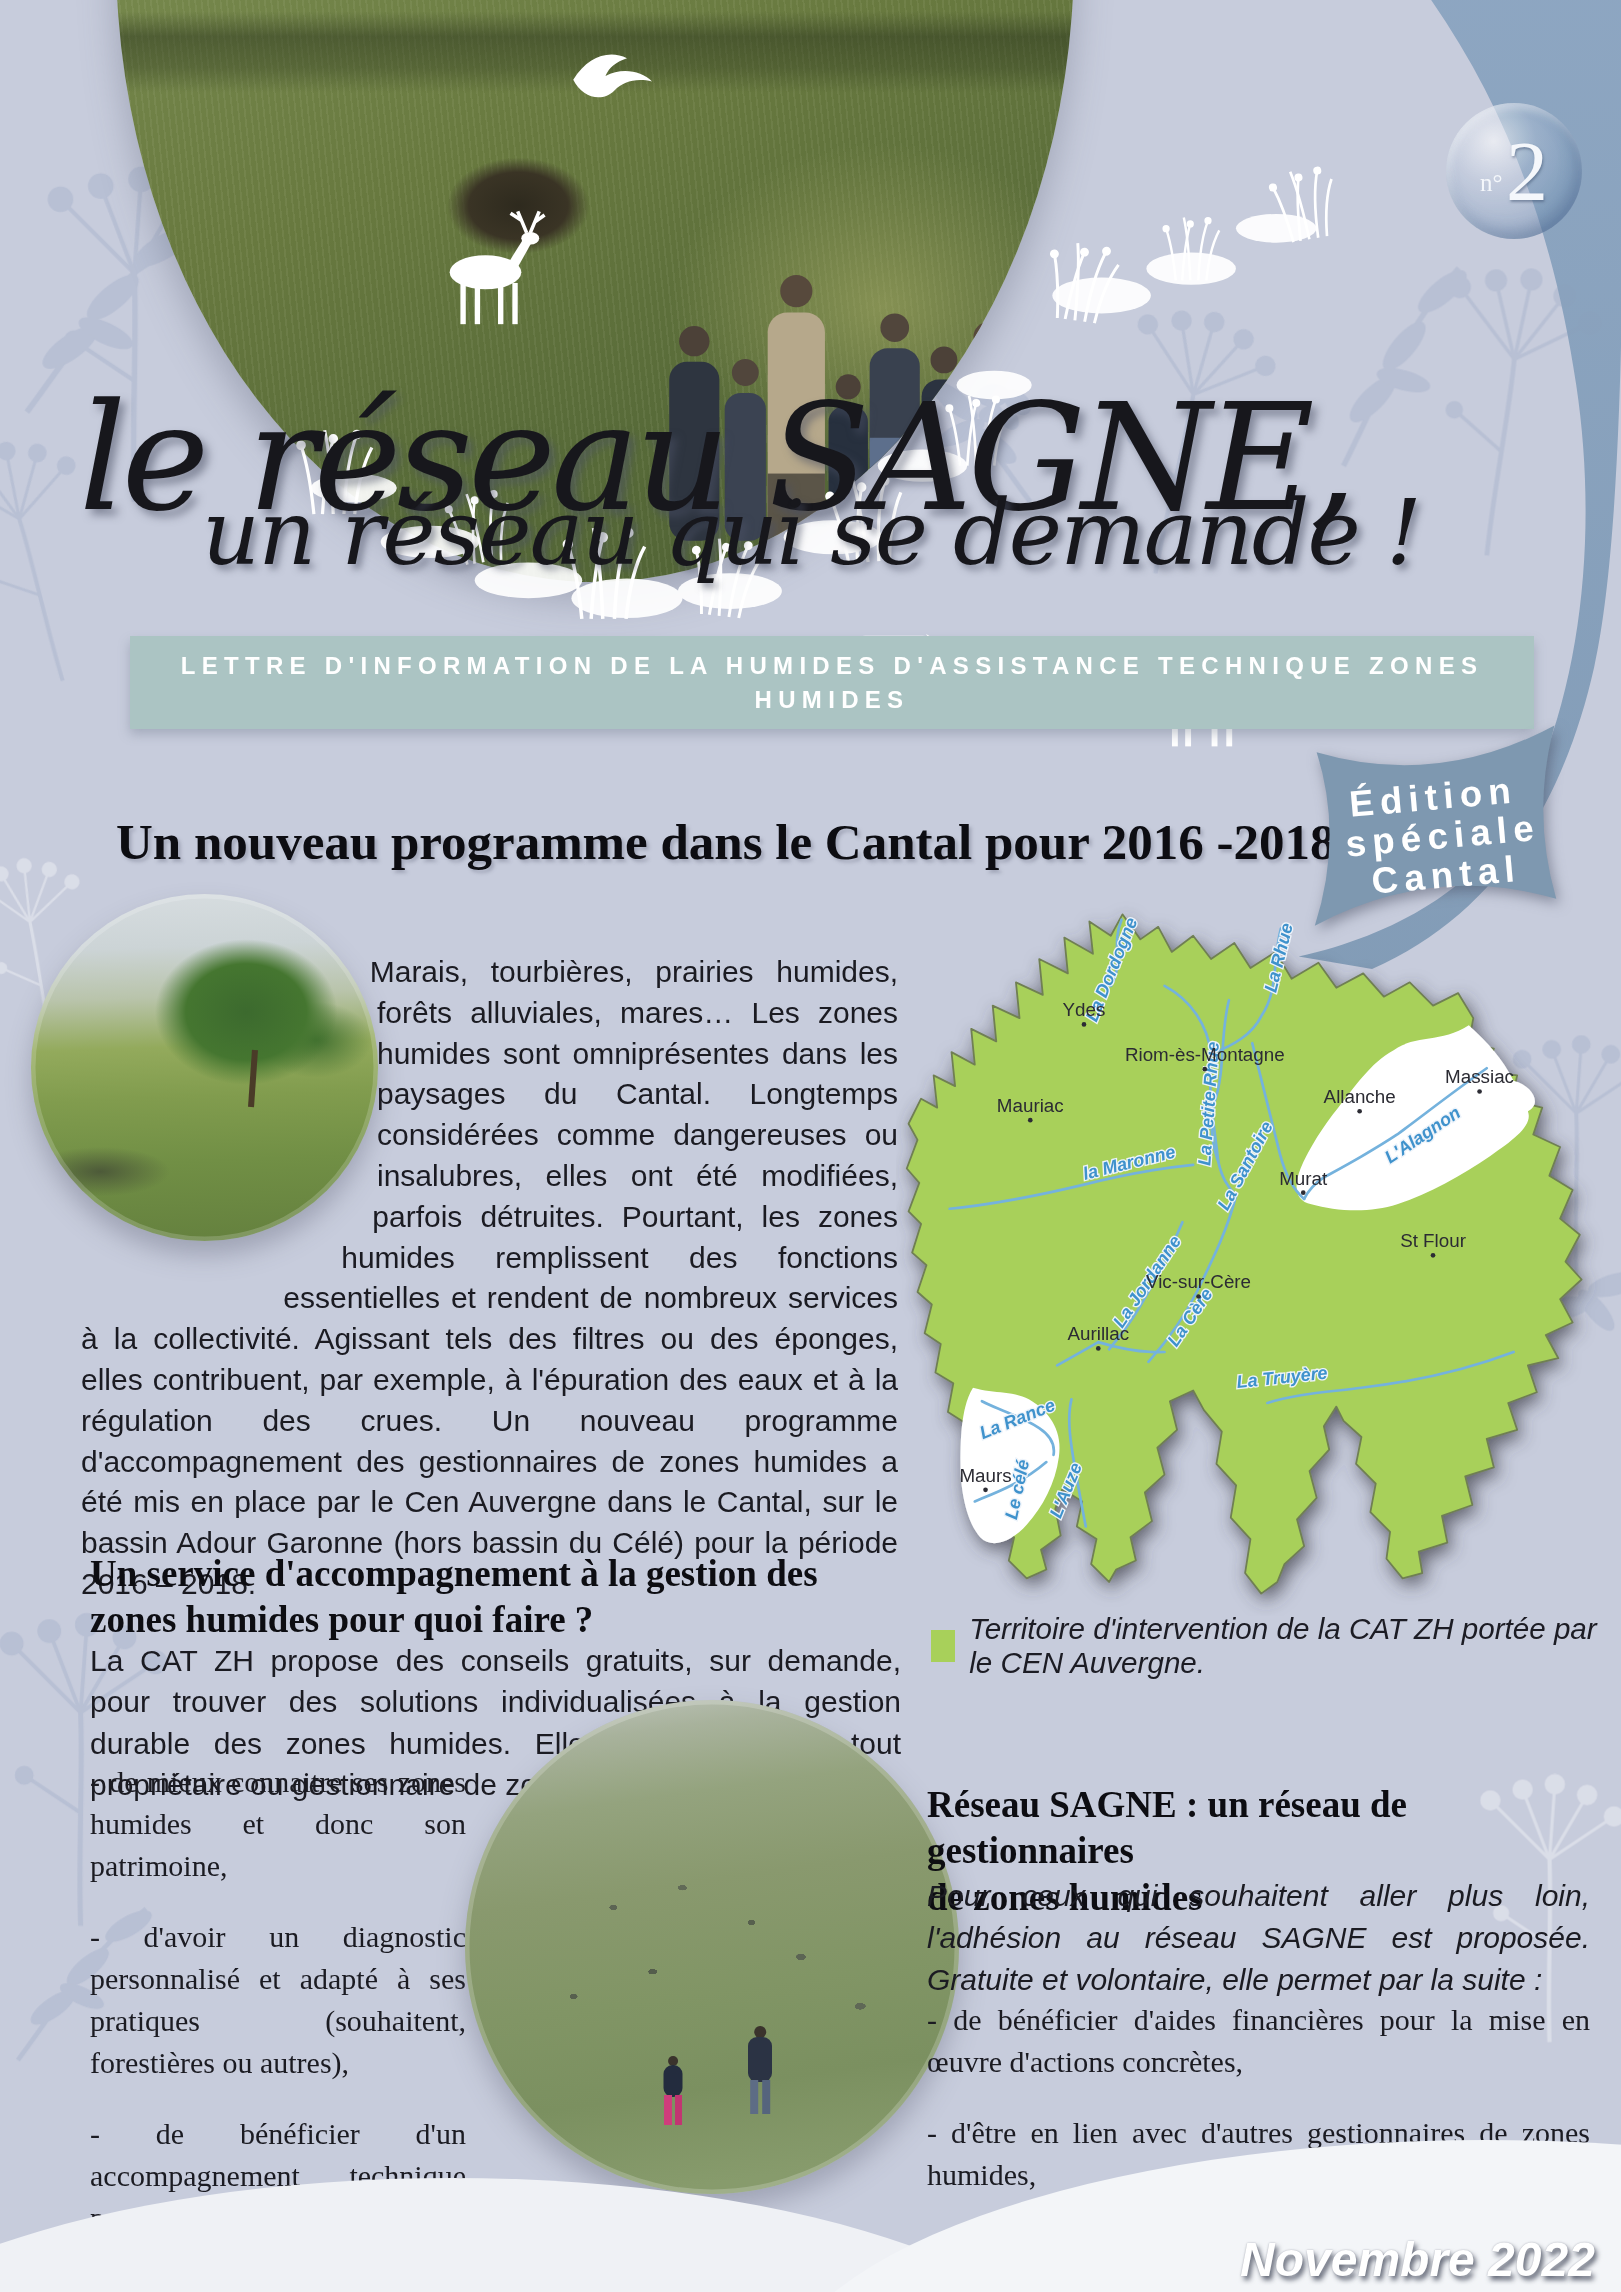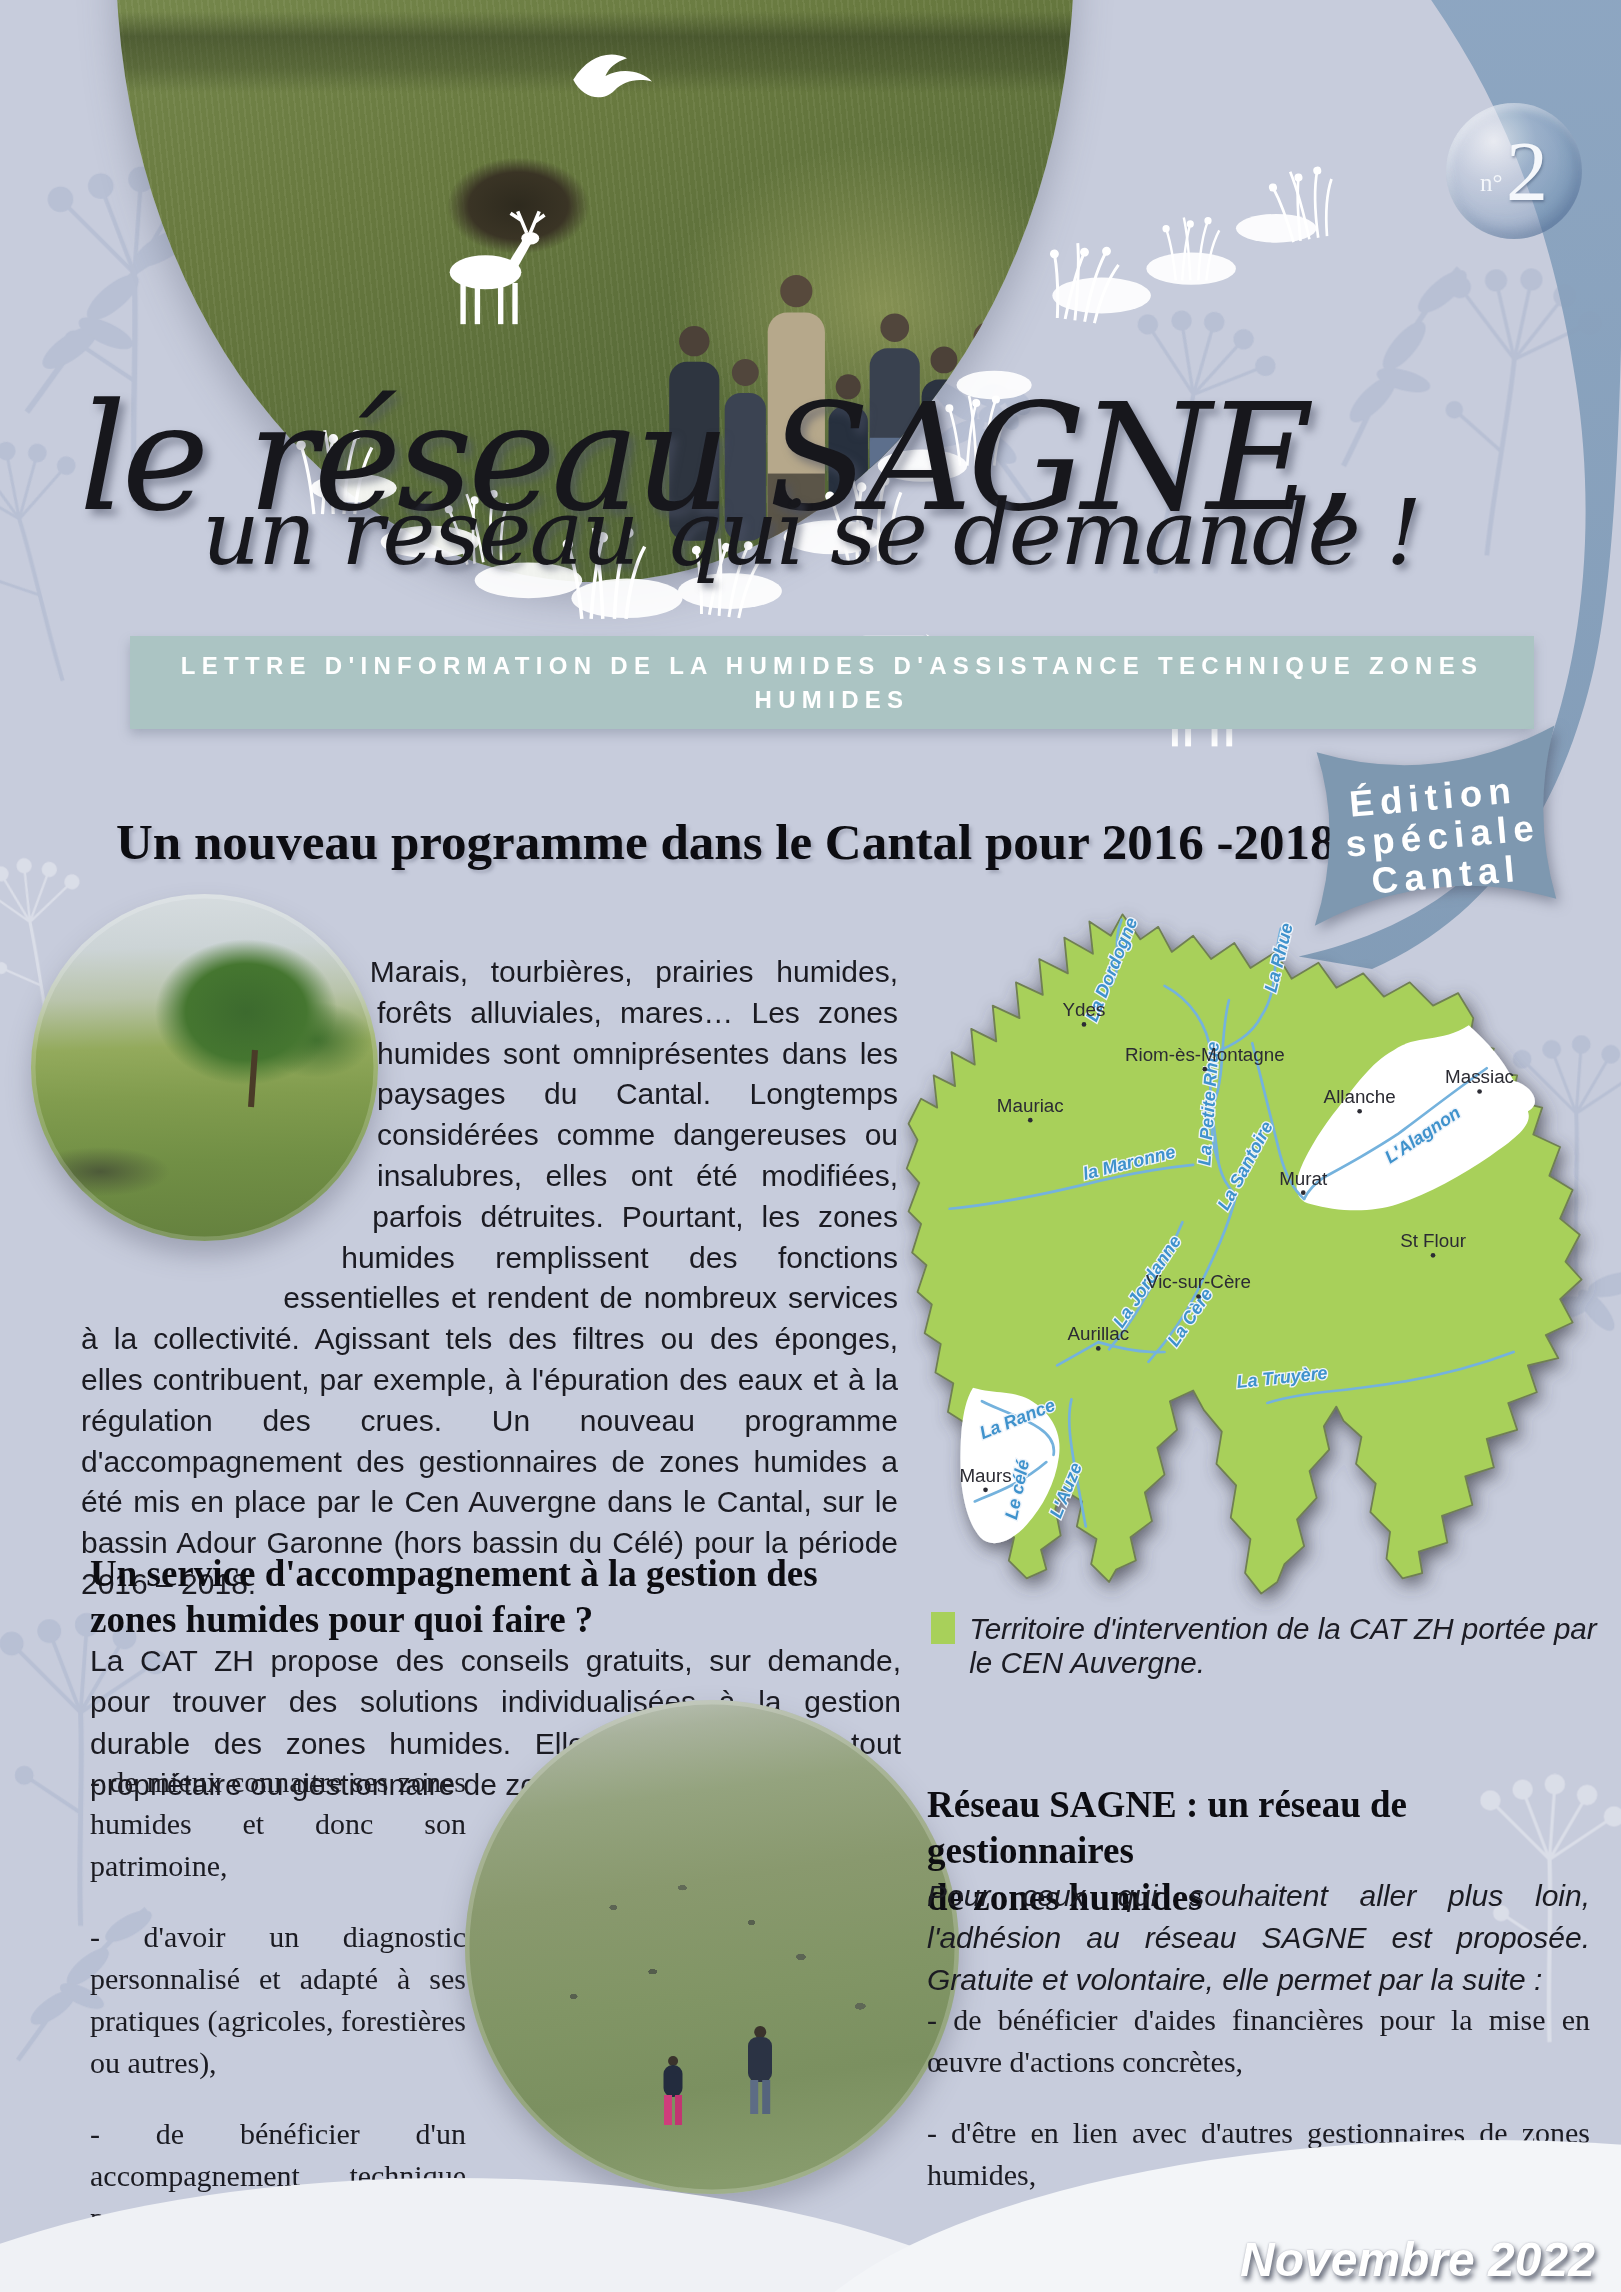--- a/index.html
+++ b/index.html
@@ -78,21 +78,21 @@
   .circ-spacer{float:left;width:296px;height:330px;
     shape-outside:circle(177px at 118px 145px);shape-margin:23px;}
 
   
   .map-block{position:absolute;left:896px;top:900px;width:725px;height:716px;}
   .town-label{font:21px "Liberation Sans",sans-serif;fill:#2b2b33;text-anchor:middle;}
   .river-label{font:italic bold 20px "Liberation Sans",sans-serif;fill:#3f92cc;text-anchor:middle;
     paint-order:stroke;stroke:#edf3fa;stroke-width:3px;}
   .river{fill:none;stroke:#74b2dd;stroke-width:3;stroke-linecap:round;}
 
-  .legend{position:absolute;left:931px;top:1612px;display:flex;gap:14.3px;}
+  .legend{position:absolute;left:931px;top:1612px;display:flex;align-items:center;gap:14.3px;}
   .legend-swatch{width:32px;height:32px;background:#a8d05a;display:inline-block;}
   .legend-text{font:italic 29.6px "Liberation Sans",sans-serif;color:#1c1c24;}
 
   
   .svc-heading{position:absolute;left:90px;top:1514px;width:734px;
     font:bold 37px/1.25 "Liberation Serif",serif;color:#0d0d12;white-space:pre-line;}
   .svc-intro{position:absolute;left:90px;top:1610px;width:811px;
     font-size:30px;line-height:1.38;color:#1b1b22;text-align:justify;}
   .bullets-left{position:absolute;left:90px;top:1761px;width:376px;}
   .bullets-right{position:absolute;left:927px;top:1999px;width:663px;}
@@ -443,21 +443,21 @@
   <div class="legend">
     <span class="legend-swatch"></span>
     <span class="legend-text">Territoire d'intervention de la CAT ZH portée par le CEN Auvergne.</span>
   </div>
 
   <h3 class="svc-heading">Un service d'accompagnement à la gestion des
 zones humides pour quoi faire ?</h3>
   <p class="svc-intro">La CAT ZH propose des conseils gratuits, sur demande, pour trouver des solutions individualisées à la gestion durable des zones humides. Elle permet ainsi à tout propriétaire ou gestionnaire de zones humides :</p>
   <div class="bullets-left" id="service-bullets">
       <p class="bullet">- de mieux connaitre ses zones humides et donc son patrimoine,</p>
-      <p class="bullet">- d'avoir un diagnostic personnalisé et adapté à ses pratiques (agricoles, forestières ou autres),</p>
+      <p class="bullet">- d'avoir un diagnostic personnalisé et adapté à ses pratiques (souhaitent, forestières ou autres),</p>
       <p class="bullet">- de bénéficier d'un accompagnement technique pour la mise en œuvre d'actions concrètes (points de franchissement, points d'abreuvement...).</p>
     </div>
 
   <div class="hike-photo">
     <div class="hiker" style="left:57%;top:66%;width:27px;height:99px;">
       <span class="head" style="width:11.6px;height:11.6px;top:0;"></span>
       <span class="body" style="width:24px;height:45px;top:10.7px;background:#2b3344;"></span>
       <span class="legs" style="top:54px;">
           <i style="width:8px;height:34px;background:#5d6c85;"></i>
           <i style="width:8px;height:34px;background:#55647d;"></i>

